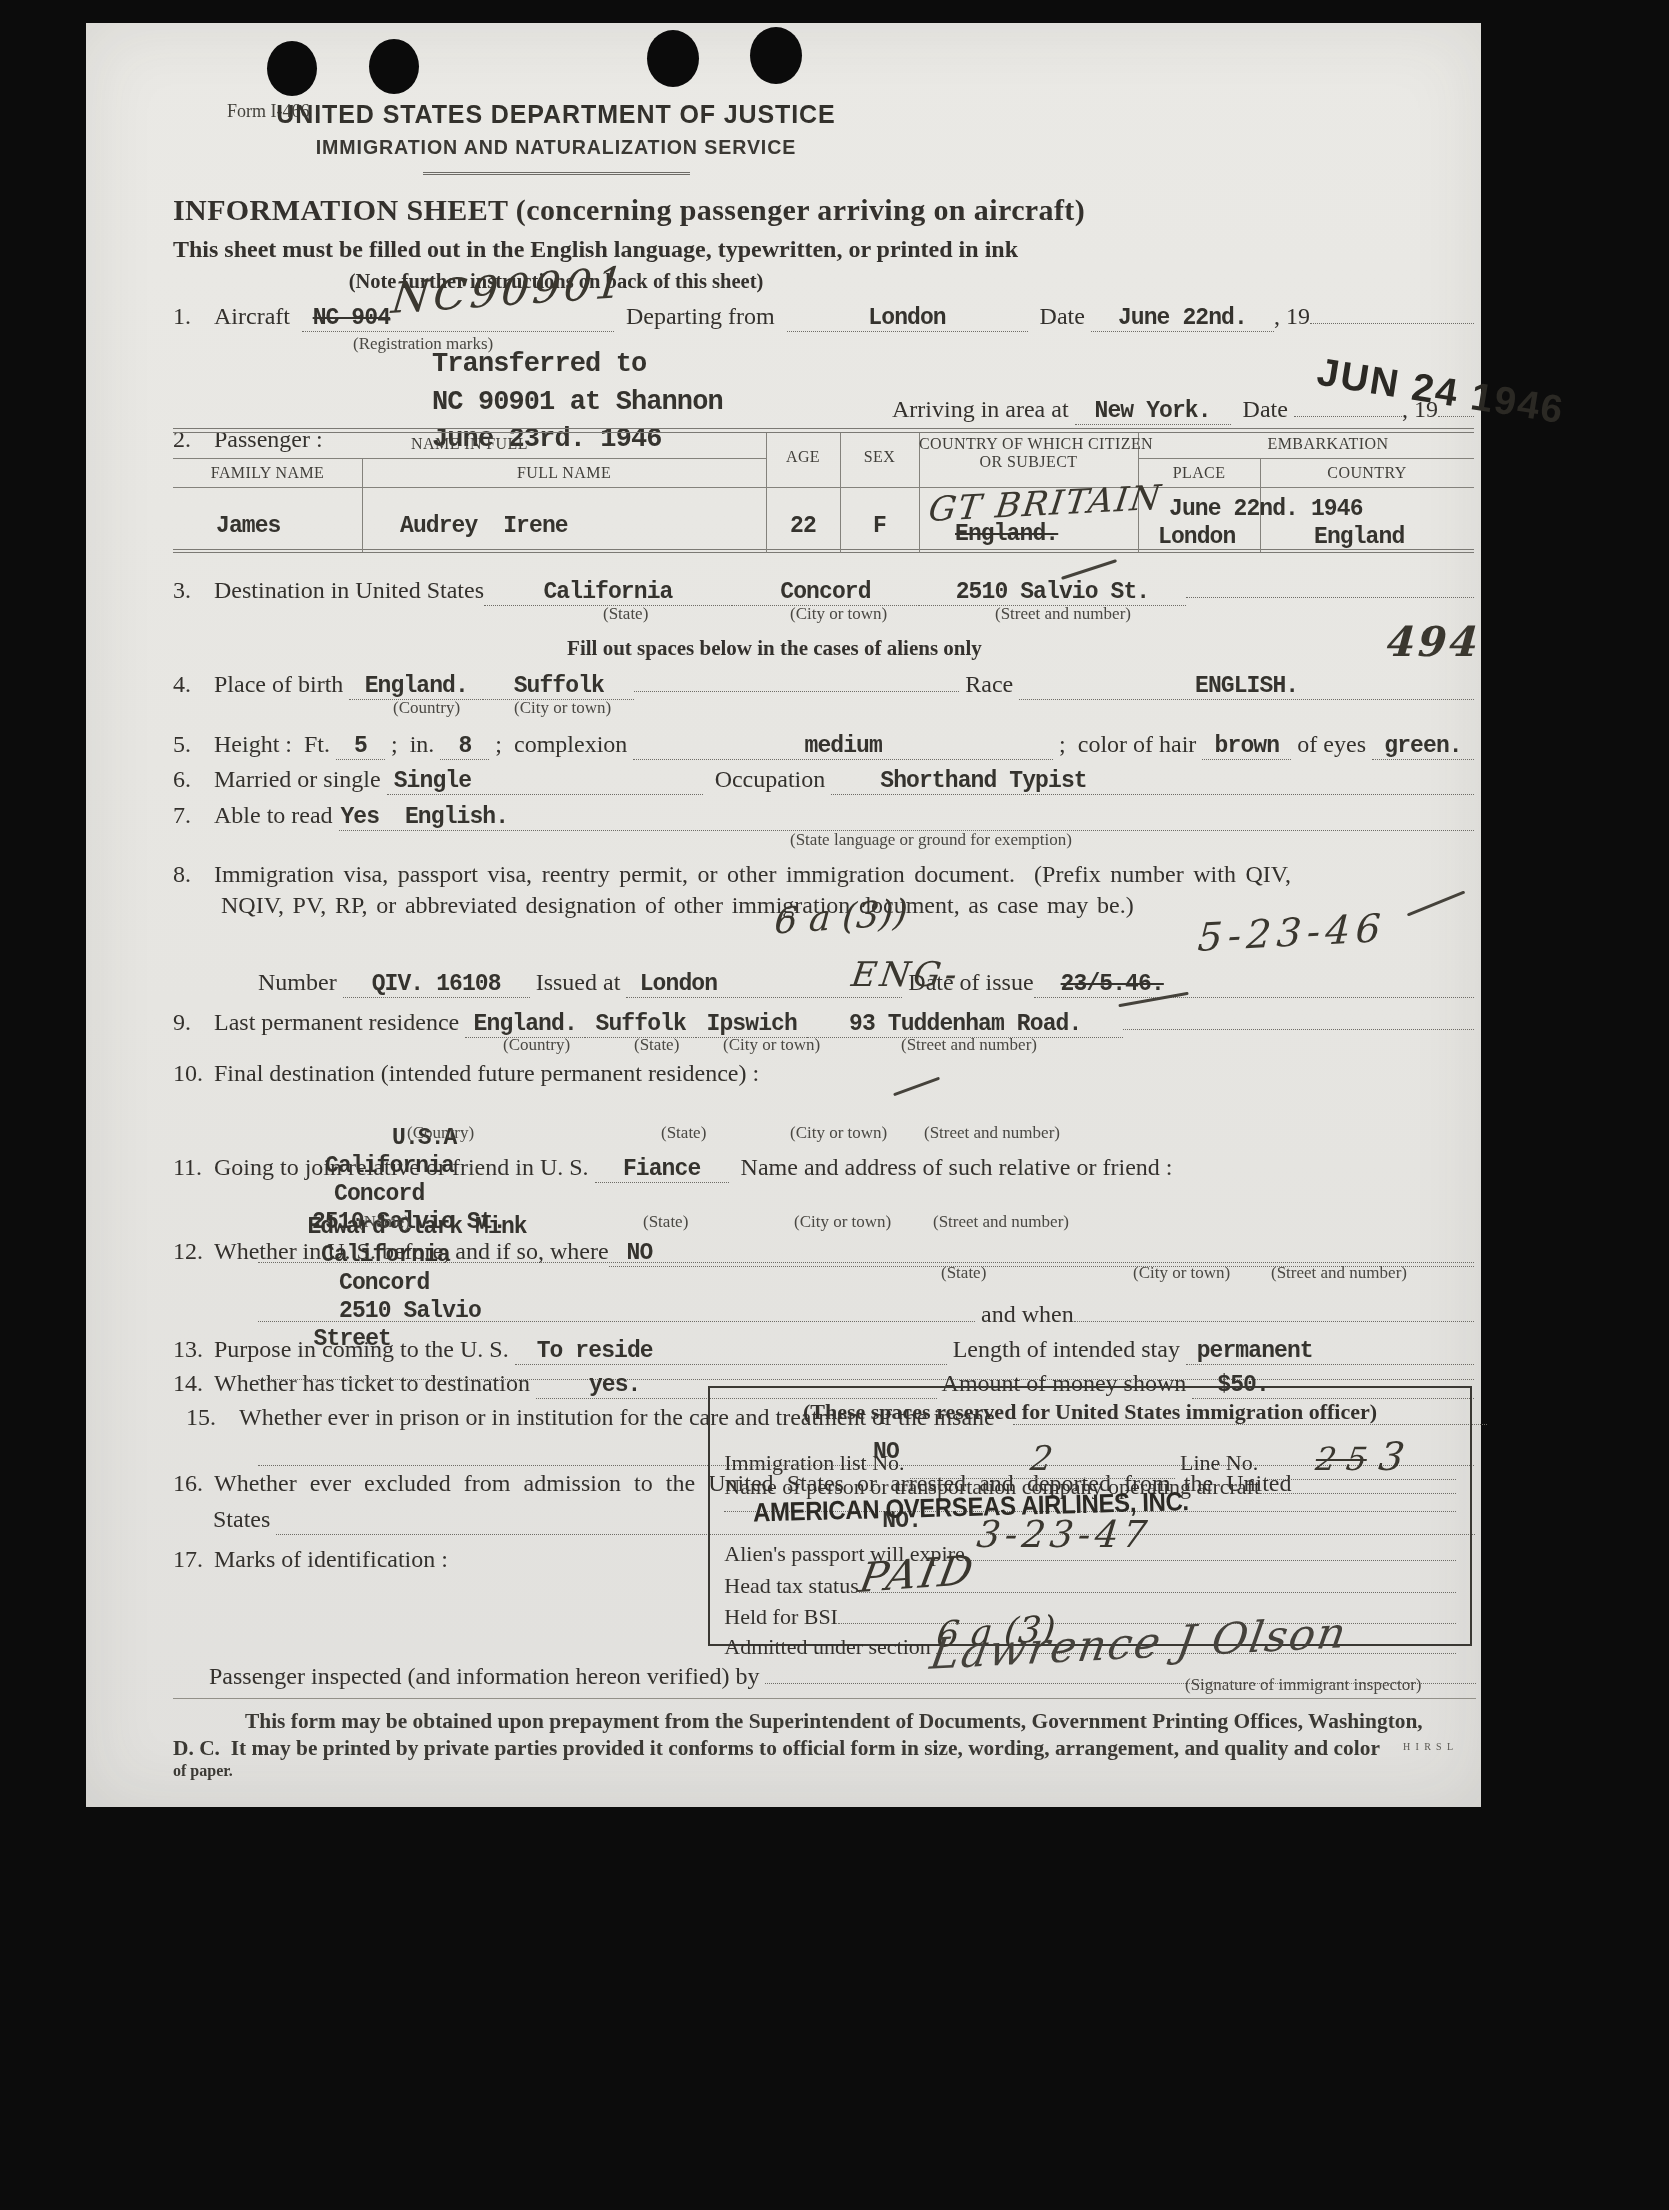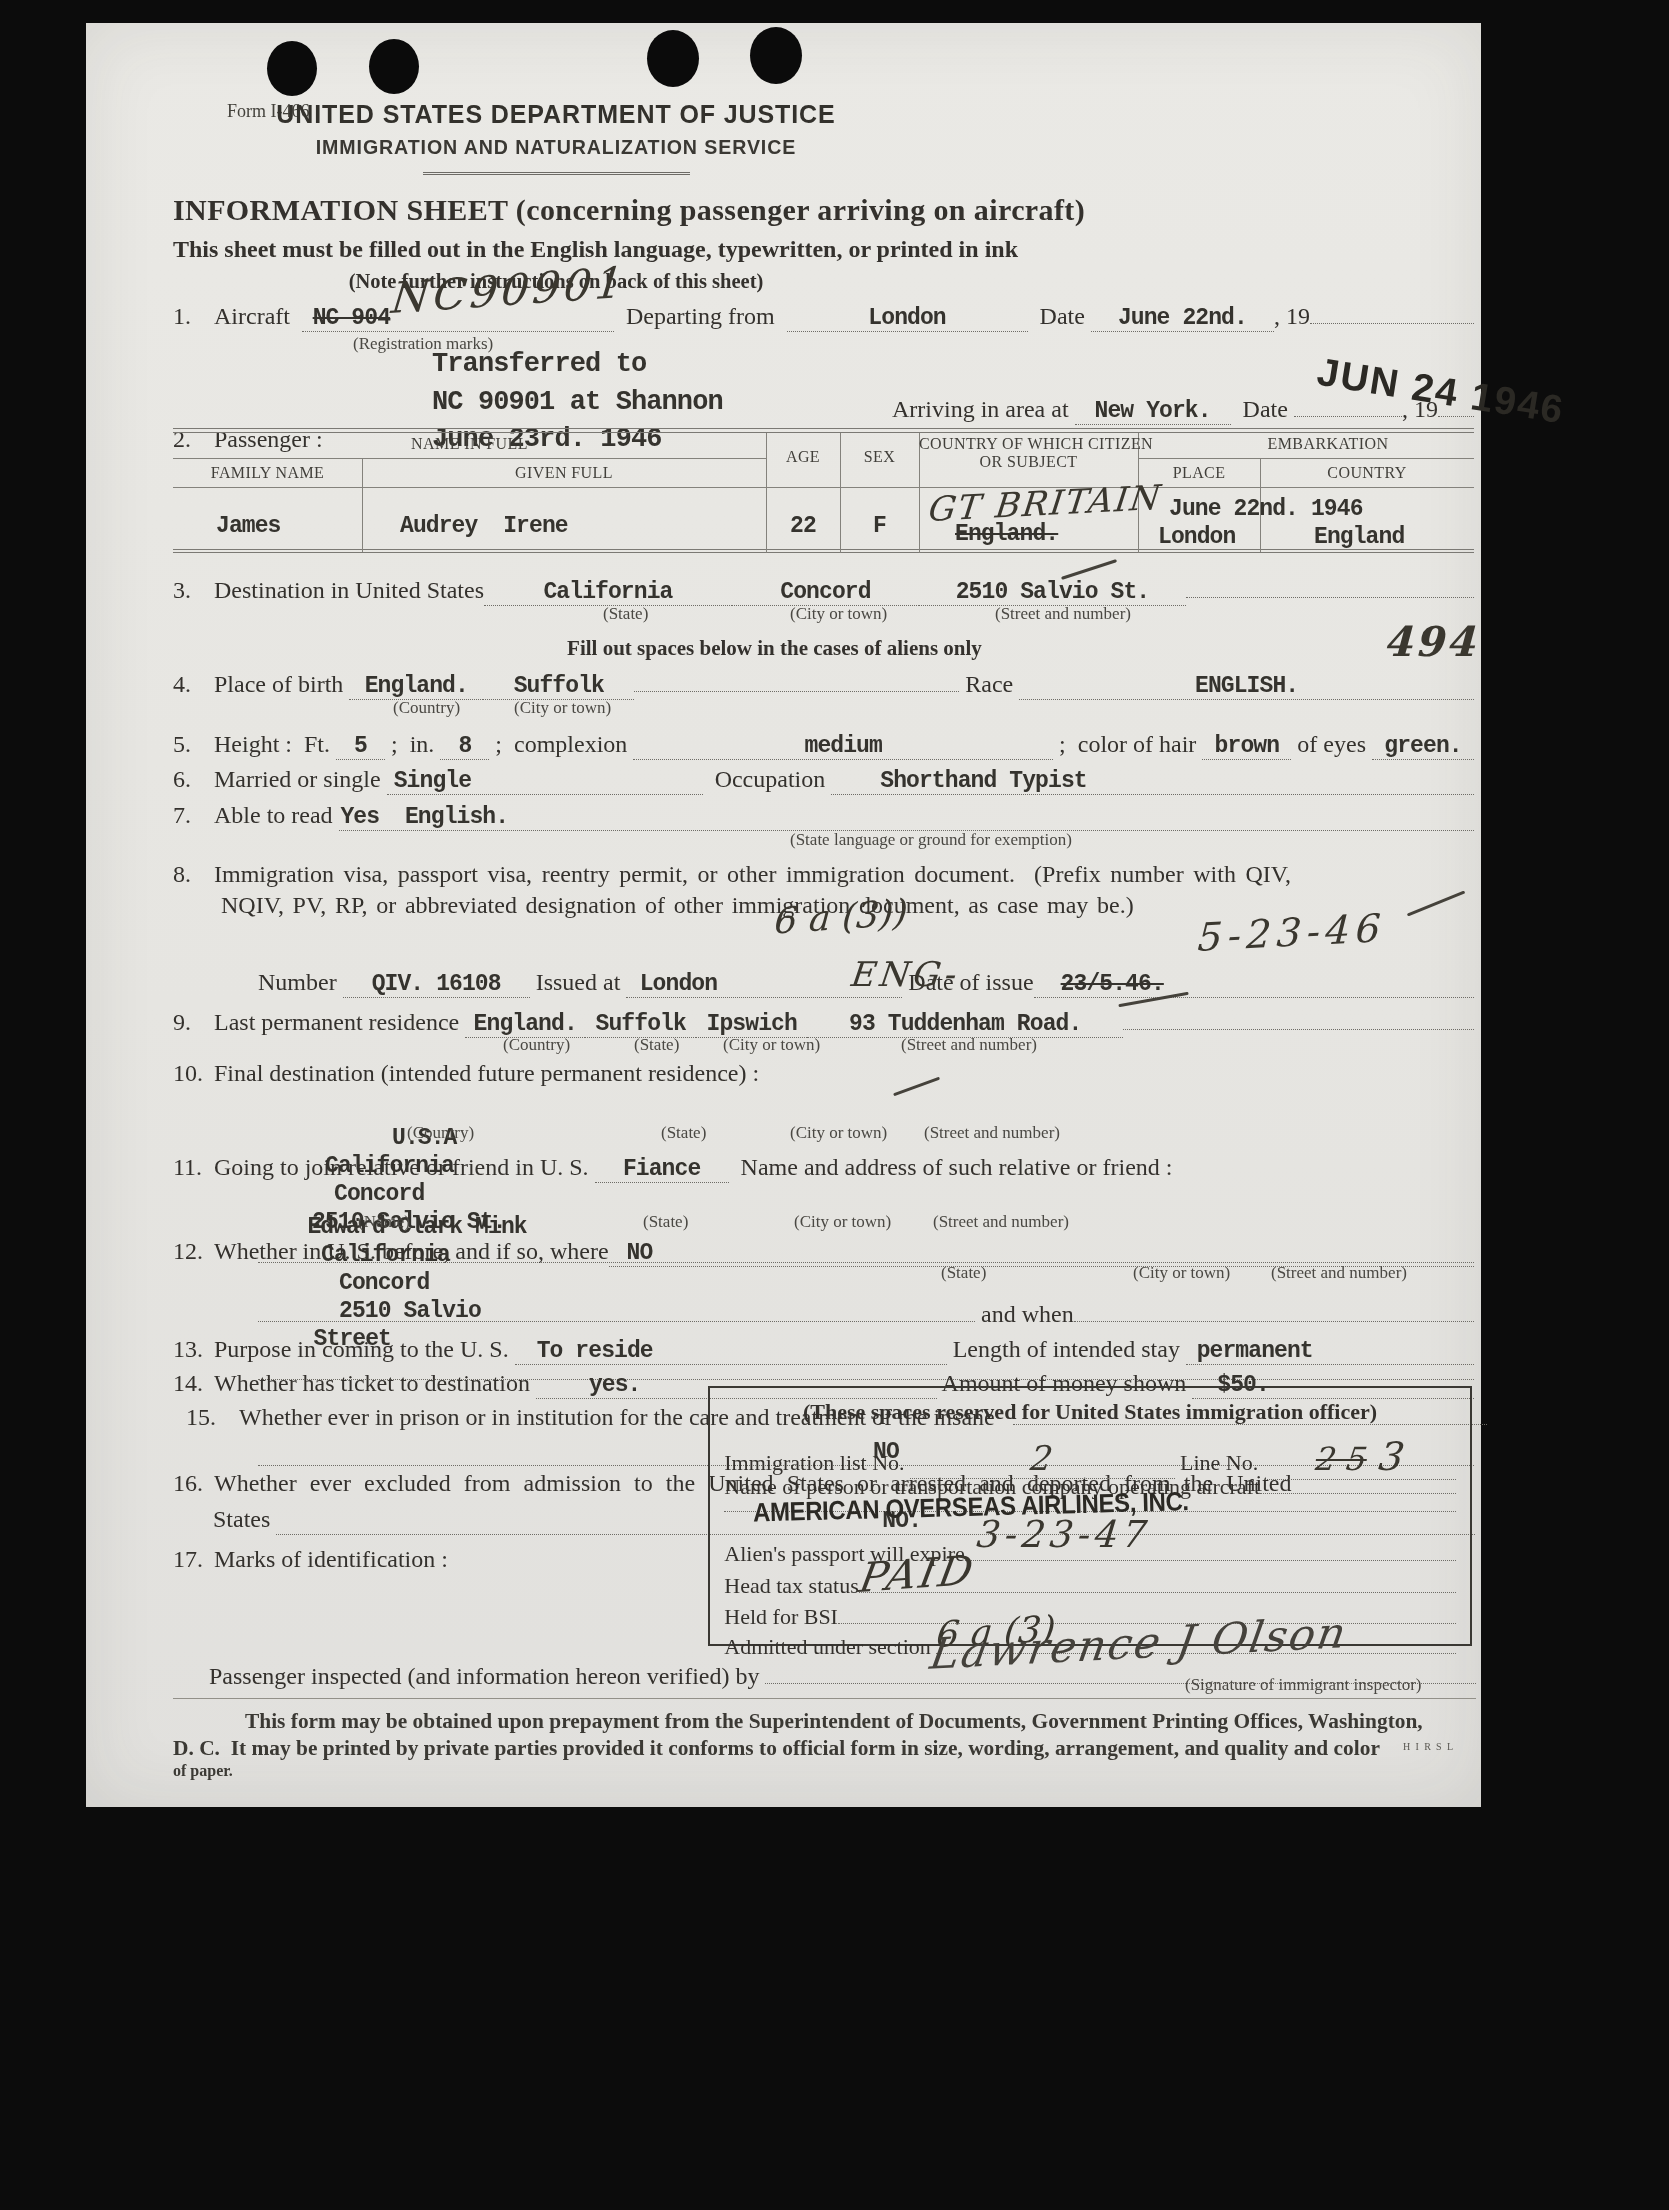--- a/index.html
+++ b/index.html
@@ -110,21 +110,21 @@
     <div class="vline" style="left:965px; top:4.5px; height:120px;"></div>
     <div class="vline" style="left:1087px; top:30px; height:94px;"></div>
 
     <div class="th" style="left:0; width:593px; top:7.1px;">NAME IN FULL</div>
     <div class="th" style="left:593px; width:74px; top:19.6px;">AGE</div>
     <div class="th" style="left:667px; width:79px; top:19.6px;">SEX</div>
     <div class="th" style="left:746px; width:219px; top:7.1px;">COUNTRY OF WHICH CITIZEN</div>
     <div class="th" style="left:746px; width:219px; top:25px;">OR SUBJECT</div>
     <div class="th" style="left:965px; width:336px; top:7.1px;padding-left:44px;">EMBARKATION</div>
     <div class="th" style="left:0; width:189px; top:36px;">FAMILY NAME</div>
-    <div class="th" style="left:189px; width:404px; top:36px;">GIVEN FULL</div>
+    <div class="th" style="left:189px; width:404px; top:36px;">FULL NAME</div>
     <div class="th" style="left:965px; width:122px; top:36px;">PLACE</div>
     <div class="th" style="left:1087px; width:214px; top:36px;">COUNTRY</div>
 
     <div class="abs typed" style="left:43px; top:85px;">James</div>
     <div class="abs typed" style="left:227px; top:85px;">Audrey  Irene</div>
     <div class="abs typed" style="left:593px; width:74px; top:85px; text-align:center;">22</div>
     <div class="abs typed" style="left:667px; width:79px; top:85px; text-align:center;">F</div>
     <div class="abs typed strike" style="left:782px; top:93px;">England.</div>
     <div class="abs hand" style="left:757px; top:55px; font-size:34px; transform:skewX(-10deg) rotate(-3deg); letter-spacing:1.8px;">GT BRITAIN</div>
     <div class="abs typed" style="left:996px; top:68px;">June 22nd. 1946</div>

